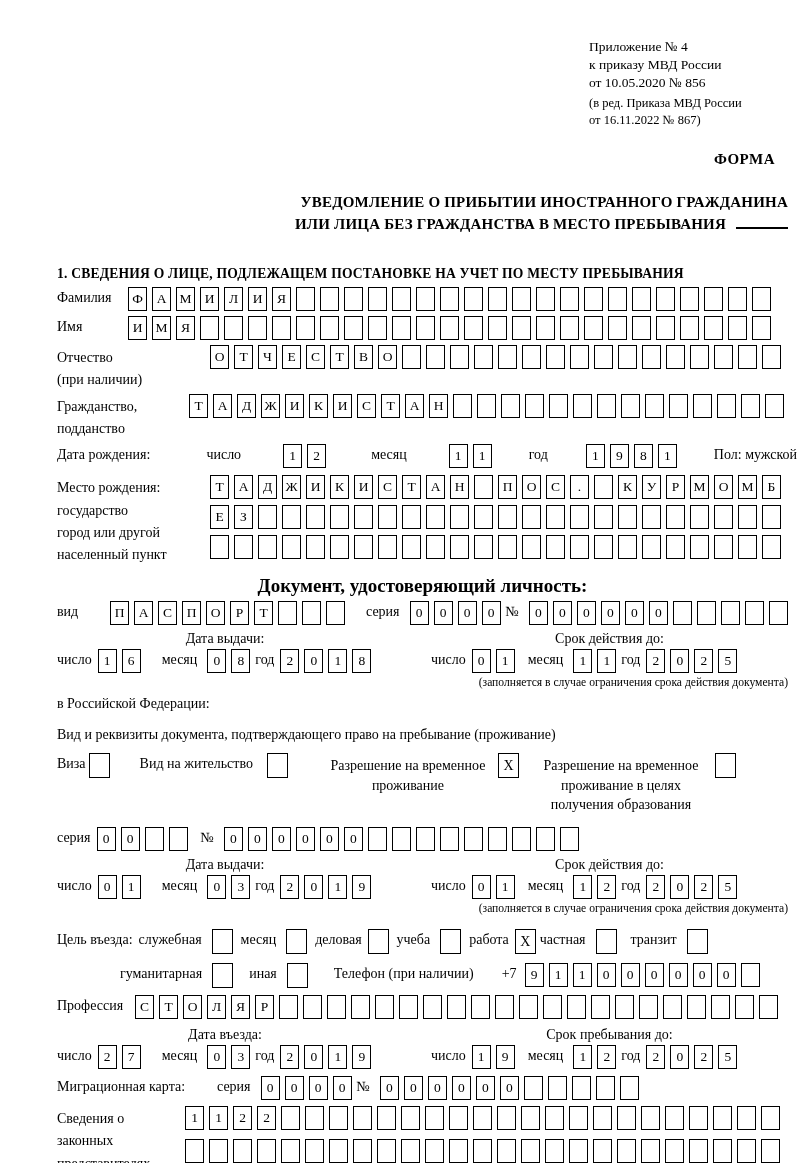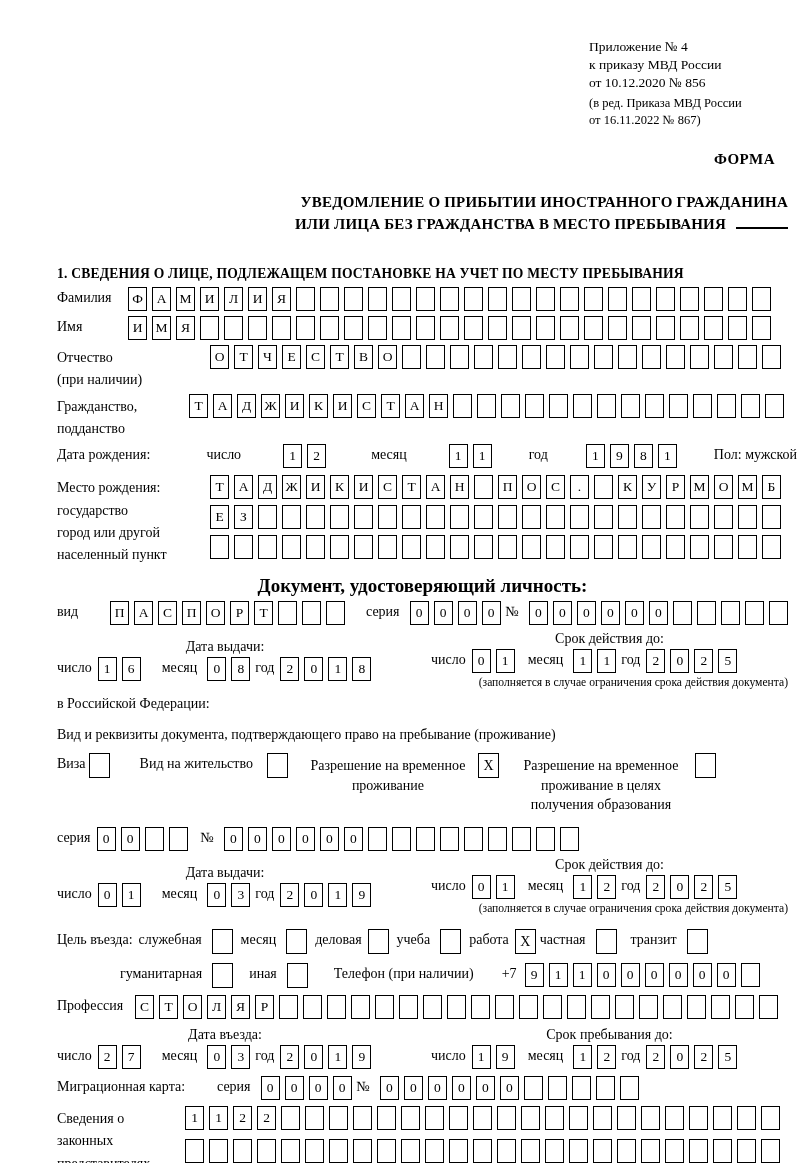--- a/index.html
+++ b/index.html
@@ -48,21 +48,21 @@
   }
 
   .dl { padding-top:3px; flex:0 0 auto; }
   .mr6 { margin-right:6px; } .mr10 { margin-right:10px; }
   .ml8 { margin-left:8px; } .ml14 { margin-left:14px; } .ml16 { margin-left:16px; } .ml24 { margin-left:24px; }
 
   
   .docheading { text-align:center; font-weight:bold; font-size:19px; margin-top:8px; }
 
   
-  .dateblock { display:flex; margin-top:6px;align-items:center; }
+  .dateblock { display:flex; margin-top:6px; }
   .dcol-left { width:336px; flex:0 0 auto; }
   .dcol-right { flex:1; padding-left:38px; }
   .datehead { text-align:center; margin-bottom:2px; }
   .daterow { display:flex; align-items:flex-start; }
   .datenote { font-size:11.6px; text-align:right; margin-top:3px; white-space:nowrap; }
 
   .introline { margin-top:9px; line-height:1.55; }
 
   
   .optrow { display:flex; align-items:flex-start; margin-top:8px; }
@@ -79,21 +79,21 @@
   .repblock .cells { margin-bottom:9px; }
 </style>
 </head>
 <body>
 
 <div class="page">
 
   <div class="topheader">
     <div>Приложение № 4</div>
     <div>к приказу МВД России</div>
-    <div>от 10.12.2020 № 856</div>
+    <div>от 10.05.2020 № 856</div>
     <div class="ed-group">
       <div class="ed">(в ред. Приказа МВД России</div>
       <div class="ed">от 16.11.2022 № 867)</div>
     </div>
     <div class="forma">ФОРМА</div>
   </div>
 
   <div class="title">
     <div>УВЕДОМЛЕНИЕ О ПРИБЫТИИ ИНОСТРАННОГО ГРАЖДАНИНА</div>
     <div>
@@ -442,21 +442,21 @@
 
   <div class="optrow">
     <div class="opt">
       <span class="optlbl">Виза</span>
       <div class="checkbox" style="margin-left:3px;"></div>
     </div>
     <div class="opt ml24" style="margin-left:30px;">
       <span class="optlbl">Вид на жительство</span>
       <div class="checkbox" style="margin-left:14px;"></div>
     </div>
-    <div class="opt" style="margin-left:20px;">
+    <div class="opt" style="margin-left:40px;">
       <span class="optcenter wA">Разрешение на временное проживание</span>
       <div class="checkbox" style="margin-left:10px;">X</div>
     </div>
     <div class="opt" style="margin-left:16px;">
       <span class="optcenter wB">Разрешение на временное проживание в целях получения образования</span>
       <div class="checkbox" style="margin-left:8px;"></div>
     </div>
   </div>
 
   <div class="frow" style="margin-top:12px;">

